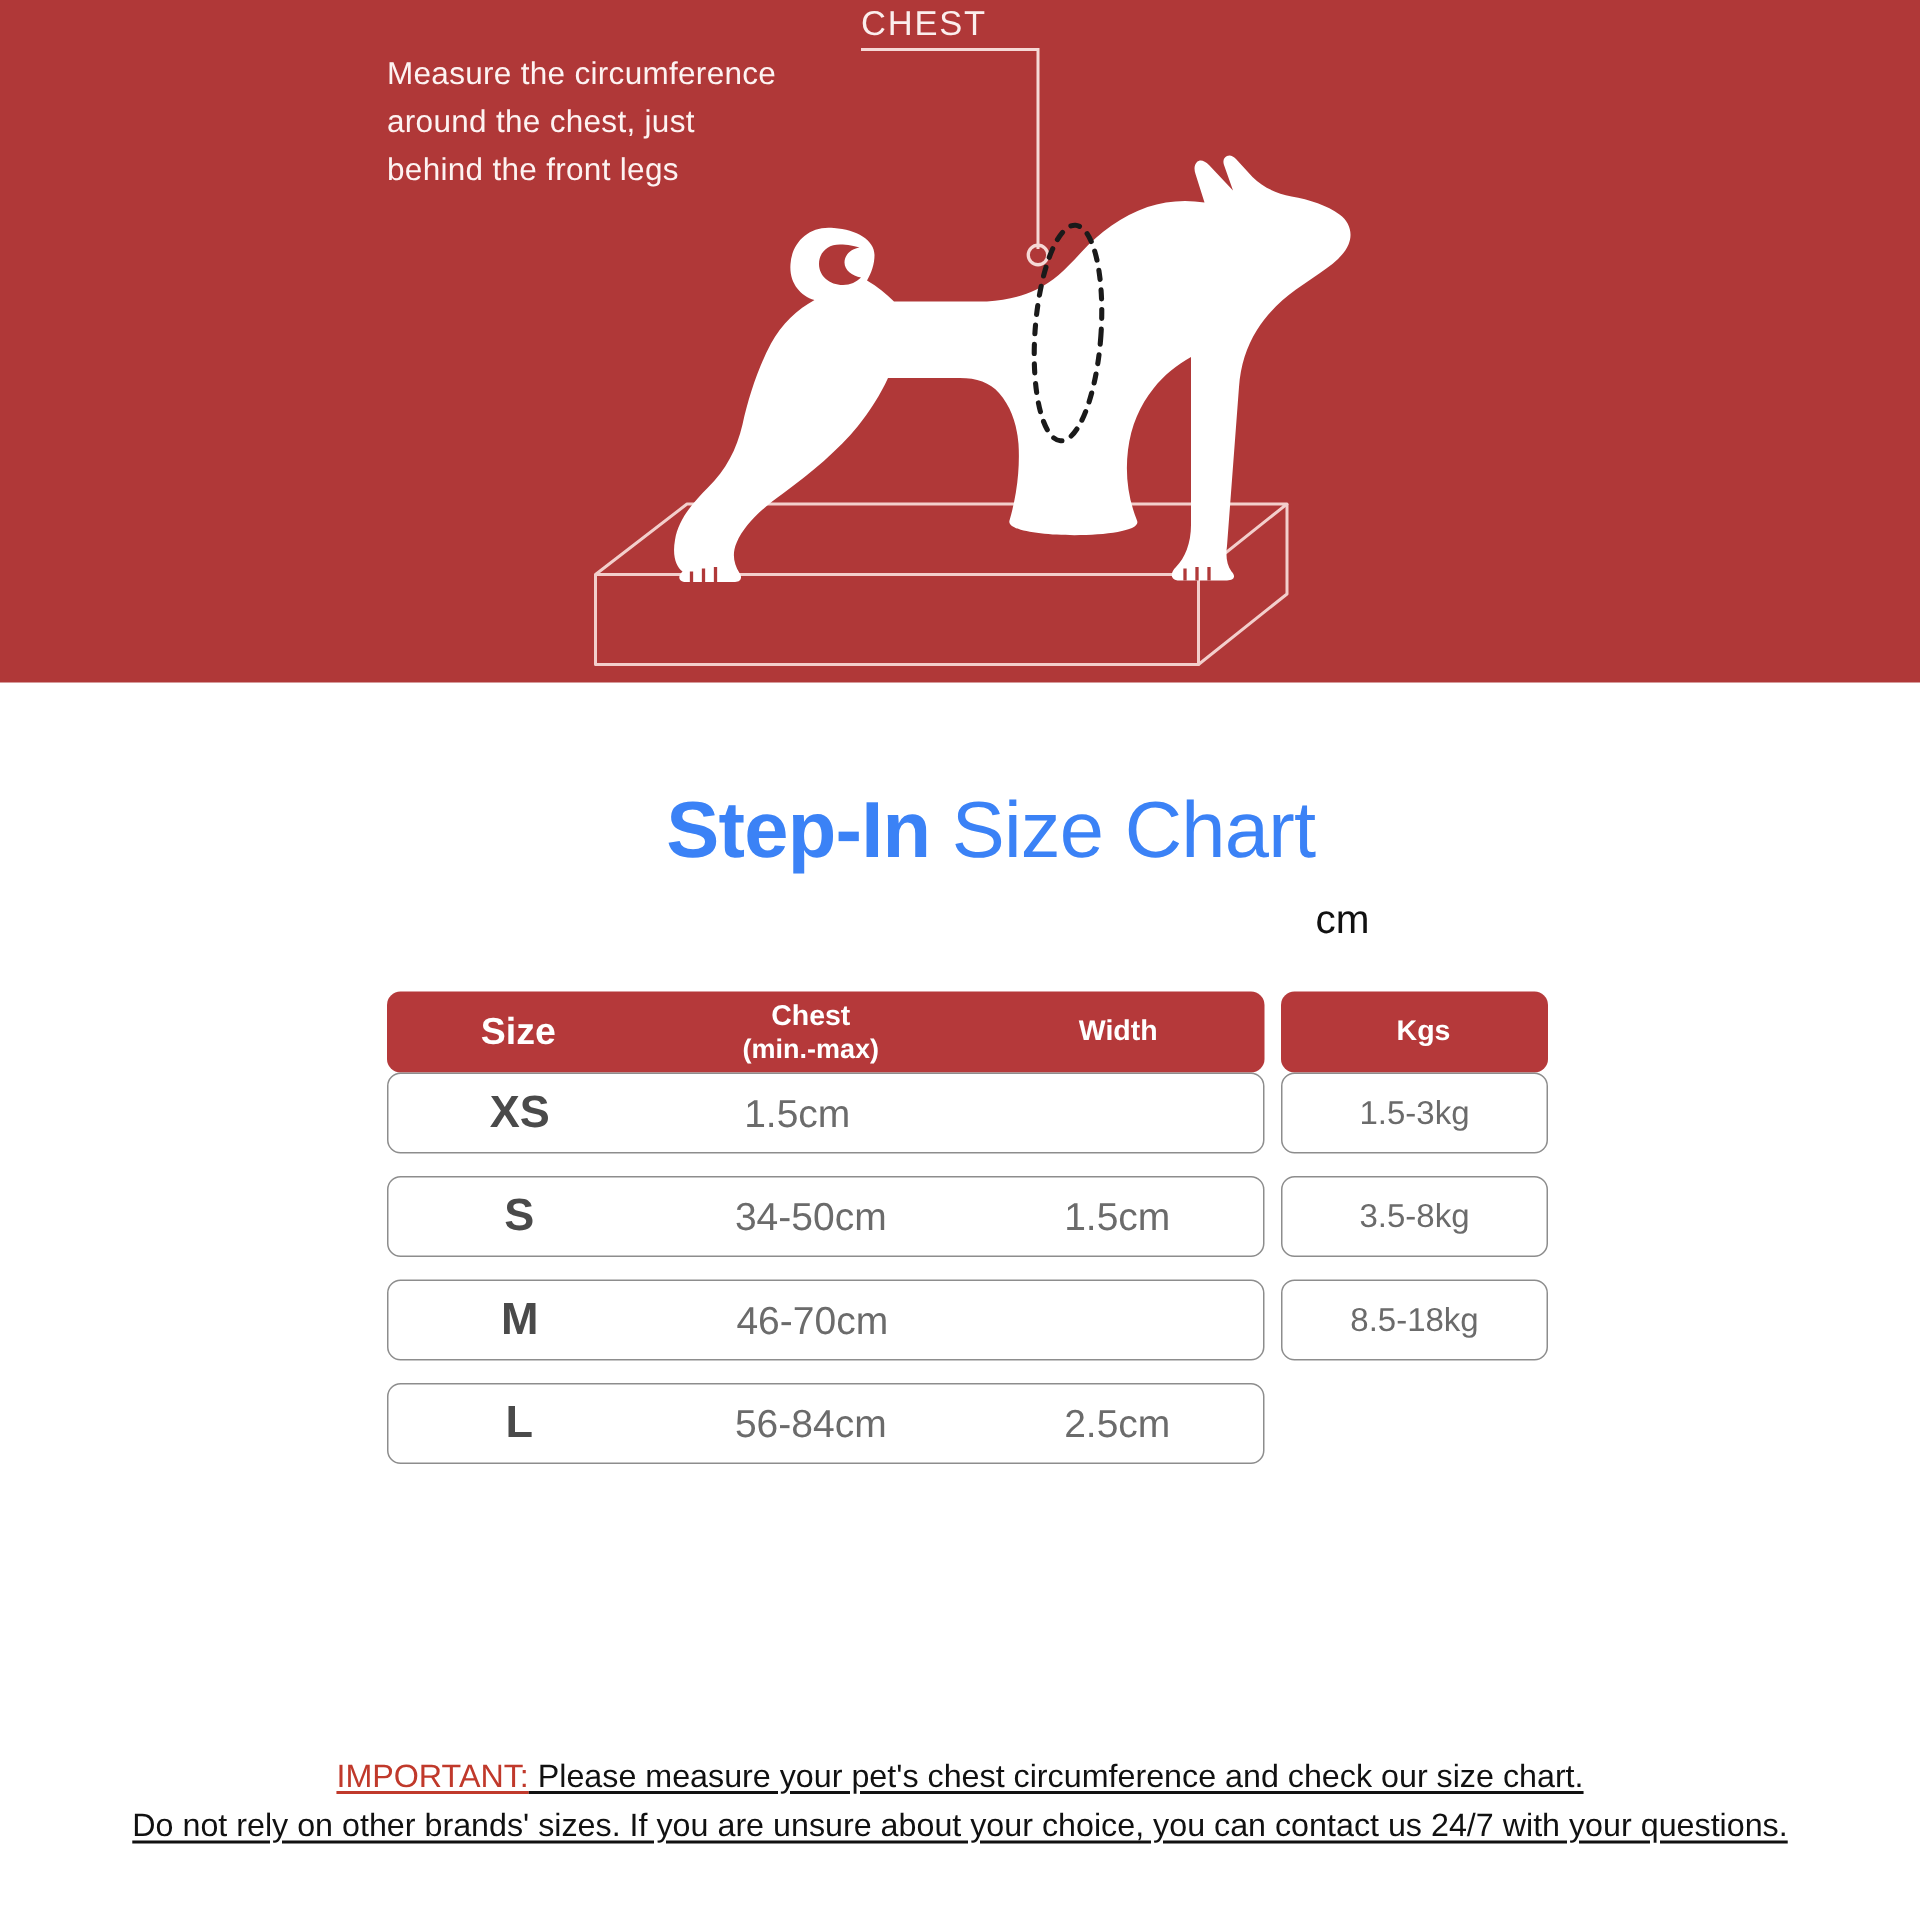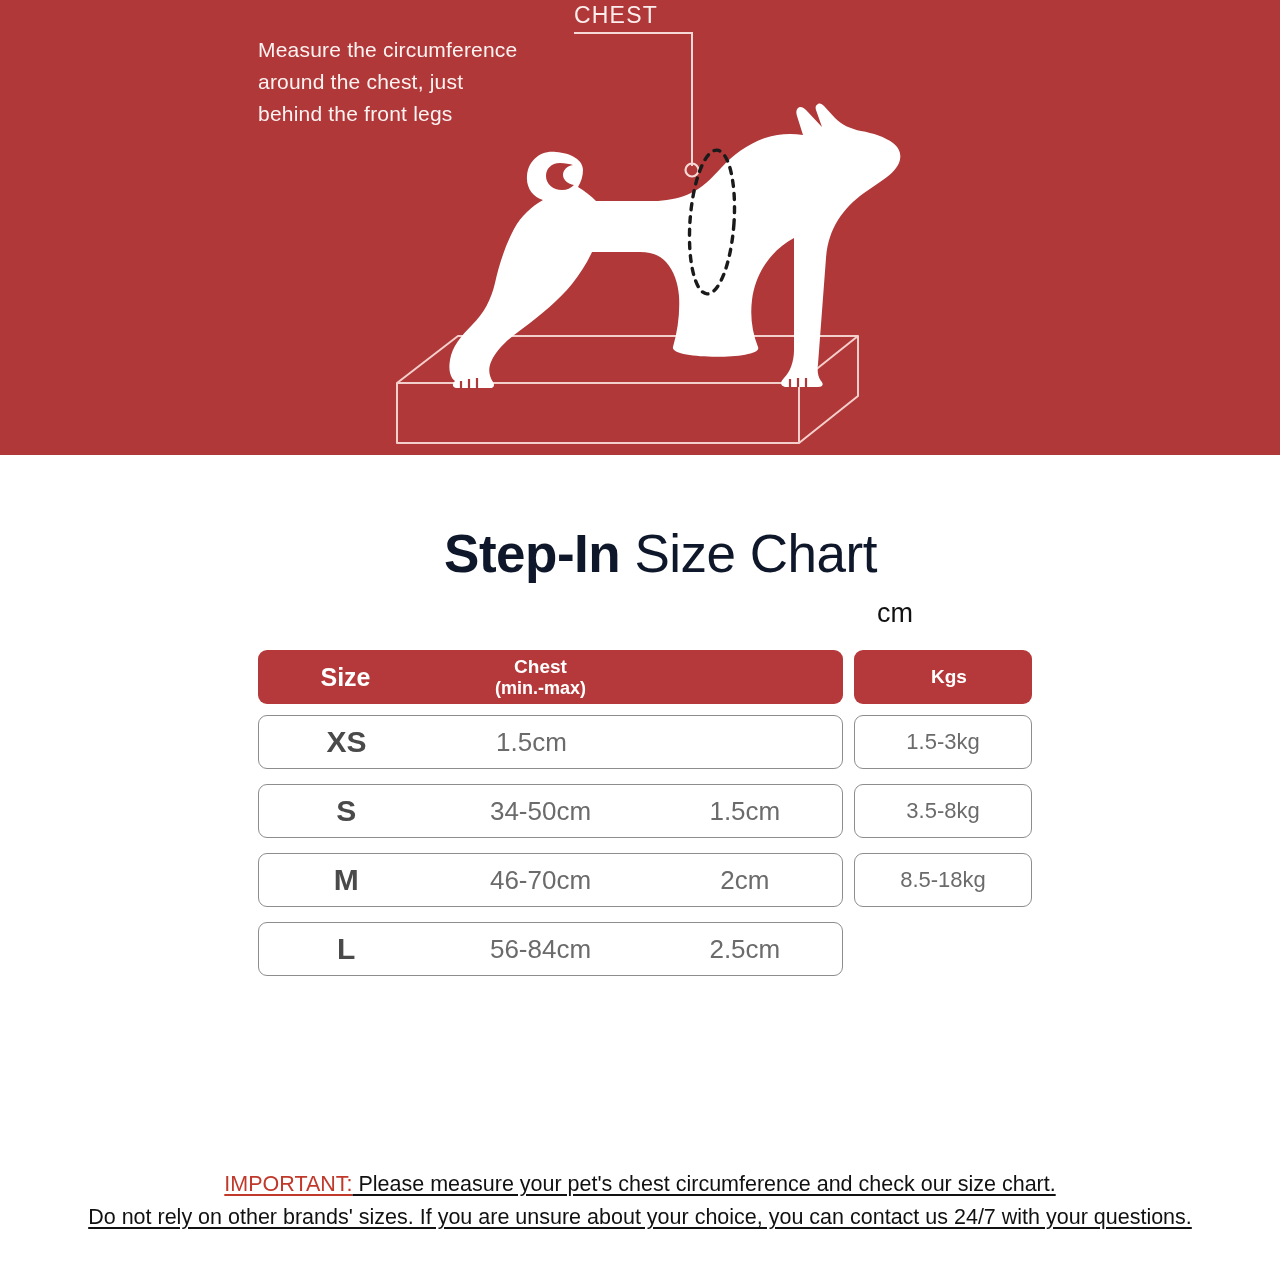--- a/index.html
+++ b/index.html
@@ -56,21 +56,21 @@
   
   #title-wrap {
     position: absolute;
     left: 0;
     top: 523px;
     width: 1280px;
     text-align: center;
   }
   #title {
     font-size: 53px;
-    color: #0f172a;
+    color: #3b82f6;
     font-weight: 400;
     line-height: 62px;
     letter-spacing: -0.5px;
     padding-left: 41px;
   }
   #title .strong { font-weight: 700; }
 
   #unit-label {
     position: absolute;
     left: 0;
@@ -294,27 +294,28 @@
 </div>
 
 <div id="title-wrap">
   <div id="title"><span class="strong">Step-In</span><span> Size Chart</span></div>
 </div>
 
 <div id="unit-label">cm</div>
 
 <div id="table">
 
-  <div class="trow head" style="top:4px;">
+  <div class="trow head" style="top:15px;">
     <div class="block-main">
       <div class="cell c-size">Size</div>
       <div class="cell c-chest">
         <span>Chest</span>
         <span class="sub">(min.-max)</span>
       </div>
+      <div class="cell c-width">Width</div>
     </div>
     <div class="block-kgs">Kgs</div>
   </div>
 
   <div class="trow body" style="top:69px;">
     <div class="block-main">
       <div class="cell c-size">XS</div>
       <div class="cell c-width">1.5cm</div>
     </div>
     <div class="block-kgs">1.5-3kg</div>
@@ -326,21 +327,20 @@
       <div class="cell c-chest">34-50cm</div>
       <div class="cell c-width">1.5cm</div>
     </div>
     <div class="block-kgs">3.5-8kg</div>
   </div>
 
   <div class="trow body" style="top:207px;">
     <div class="block-main">
       <div class="cell c-size">M</div>
       <div class="cell c-chest">46-70cm</div>
-      <div class="cell c-width">2cm</div>
     </div>
     <div class="block-kgs">8.5-18kg</div>
   </div>
 
   <div class="trow body" style="top:276px;">
     <div class="block-main">
       <div class="cell c-size">L</div>
       <div class="cell c-chest">56-84cm</div>
       <div class="cell c-width">2.5cm</div>
     </div>

